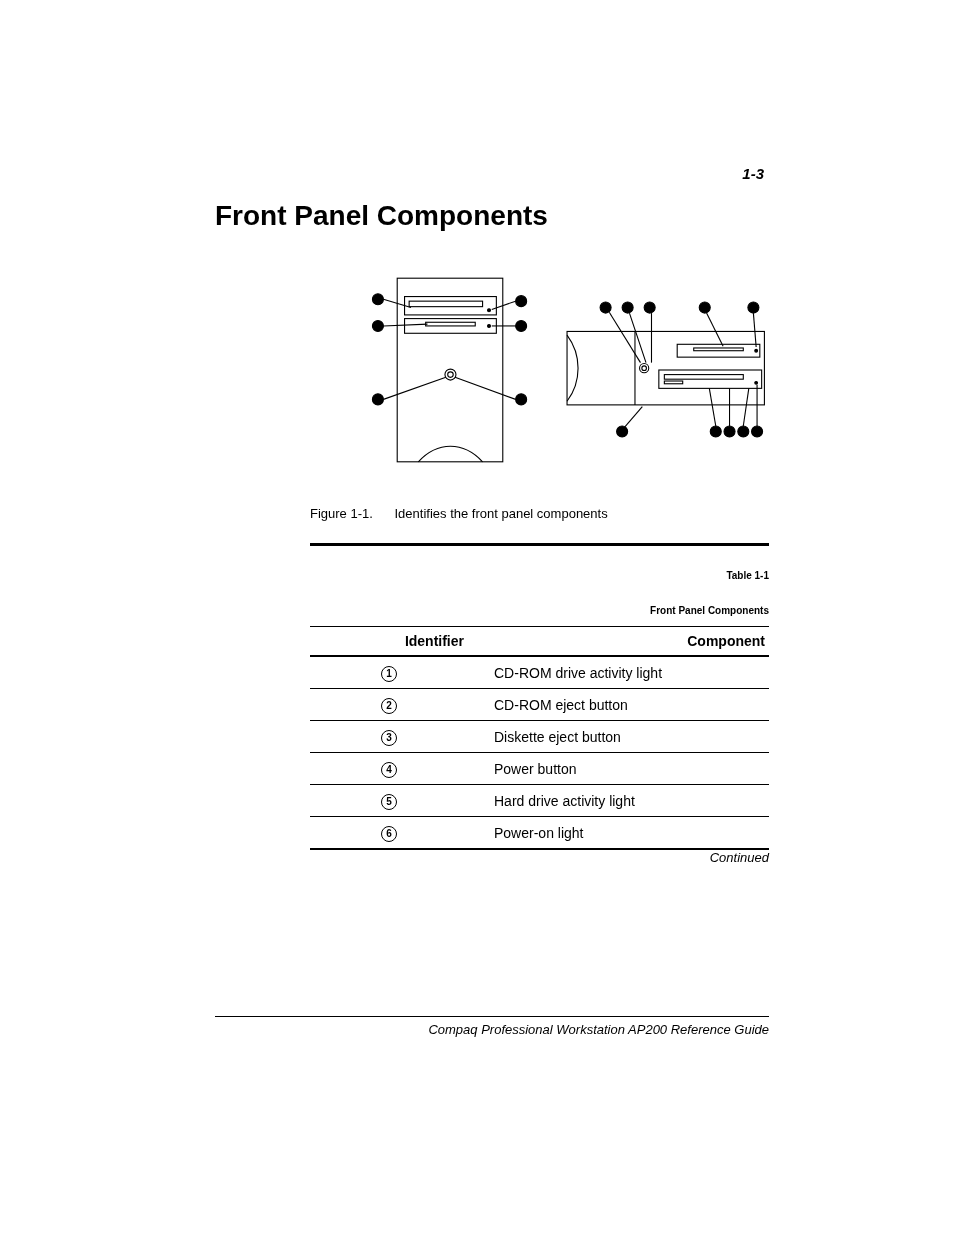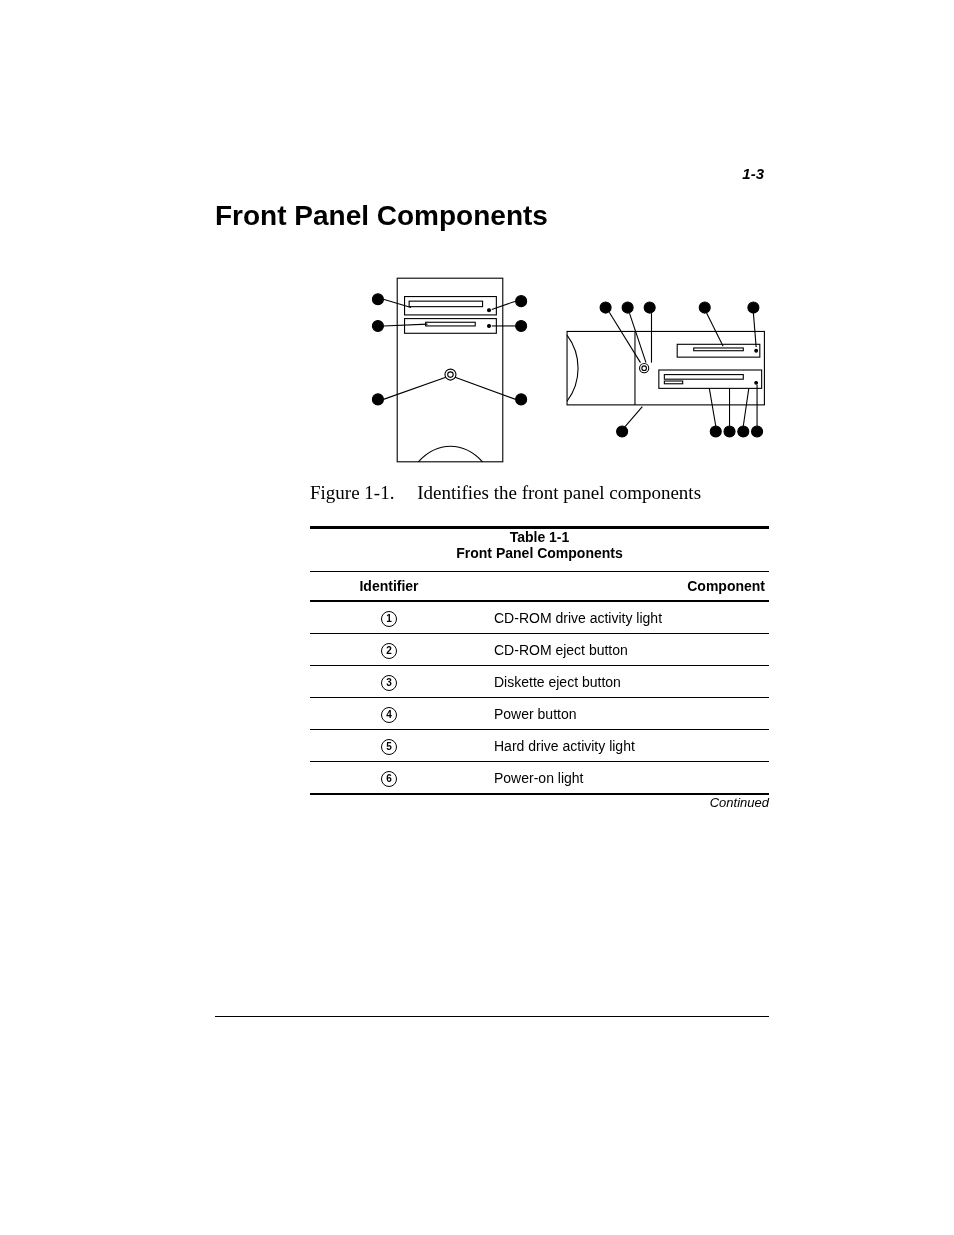--- a/index.html
+++ b/index.html
@@ -1,27 +1,27 @@
 <!DOCTYPE html>
 <html><head>
 <meta charset="utf-8">
 <style>
   html,body{margin:0;padding:0;background:#fff;font-family:Arial,Helvetica,sans-serif;color:#000}
   .page{width:894px;height:1235px;position:relative;margin:0 auto;box-sizing:border-box;padding:160px 155px 0 185px}
   .pagenum{position:absolute;top:165px;right:160px;font-weight:bold;font-style:italic;font-size:15px}
   h1{font-family:"Arial Narrow",Arial,sans-serif;font-stretch:condensed;font-weight:bold;font-size:28px;margin:40px 0 30px 0}
   .figwrap{display:flex;justify-content:center;margin-left:95px}
-  .figcaption{margin:4px 0 22px 95px;font-size:19px;font-family:Liberation Serif, serif;font-stretch:condensed}
+  .figcaption{margin:28px 0 22px 95px;font-size:13px;font-family:Liberation Sans, sans-serif;font-stretch:condensed}
   .figcaption .lbl{margin-right:18px}
   .tblwrap{margin-left:95px}
   .tbltop{border-top:3px solid #000;height:0}
-  .tbltitle{text-align:center;font-weight:bold;font-family:"Arial Narrow",Arial,sans-serif;font-stretch:condensed;font-size:14px;margin-top:0}
+  .tbltitle{text-align:right;font-weight:bold;font-family:"Arial Narrow",Arial,sans-serif;font-stretch:condensed;font-size:10px;margin-top:24px}
   table{border-collapse:collapse;width:100%;margin-top:10px;font-family:"Arial Narrow",Arial,sans-serif;font-stretch:condensed;font-size:14px}
   thead th{font-weight:bold;text-align:left;border-top:1.5px solid #000;border-bottom:2.5px solid #000;padding:6px 4px}
-  thead th.idcol{text-align:center;width:150px}
+  thead th.idcol{text-align:right;width:150px}
   thead th.compcol{text-align:right}
   tbody td{border-bottom:1px solid #000;padding:7px 4px 6px 4px;text-align:left}
   tbody td.idcell{text-align:center;font-size:14px}
   tbody tr:last-child td{border-bottom:2.5px solid #000}
   .circled{display:inline-block;border:1.4px solid #000;border-radius:50%;width:14px;height:14px;line-height:14px;font-size:10px;font-weight:bold;text-align:center;font-family:Arial,sans-serif}
   .continued{text-align:right;font-style:italic;font-size:13px;font-family:"Arial Narrow",Arial,sans-serif;font-stretch:condensed}
   .footerline{position:absolute;left:185px;right:155px;bottom:218px;border-top:1px solid #000}
   .footer1{position:absolute;right:155px;bottom:198px;font-style:italic;font-size:13px;font-family:"Arial Narrow",Arial,sans-serif;font-stretch:condensed}
   .footer2{position:absolute;left:0;right:0;bottom:60px;text-align:center;font-style:italic;font-size:12.5px;line-height:1.5;font-family:"Arial Narrow",Arial,sans-serif;font-stretch:condensed}
   .compcell{padding-left:26px}
@@ -153,14 +153,15 @@
         <tr>
             <td class="idcell"><span class="circled">6</span></td>
             <td class="compcell">Power-on light</td>
           </tr>
       </tbody>
     </table>
     <div class="continued">Continued</div>
   </div>
 
   <div class="footerline"></div>
+  <div class="footer1">Compaq Professional Workstation AP200 Reference Guide</div>
 
 </div>
 
 </body></html>

